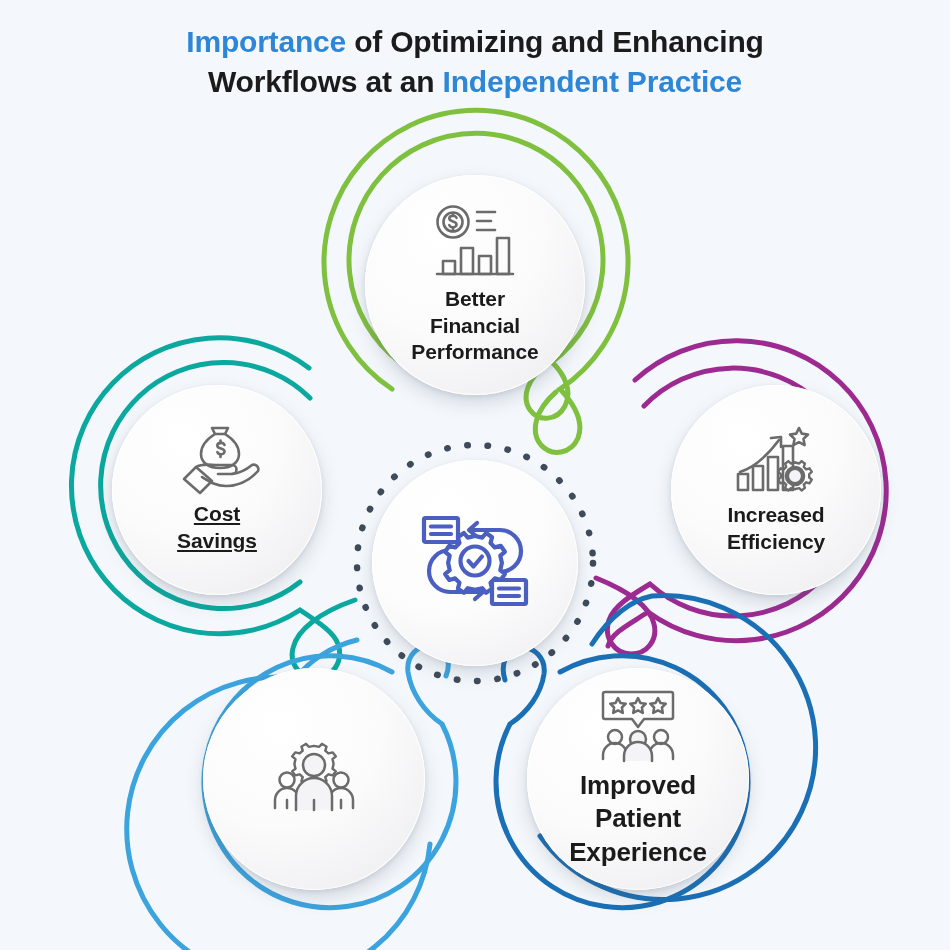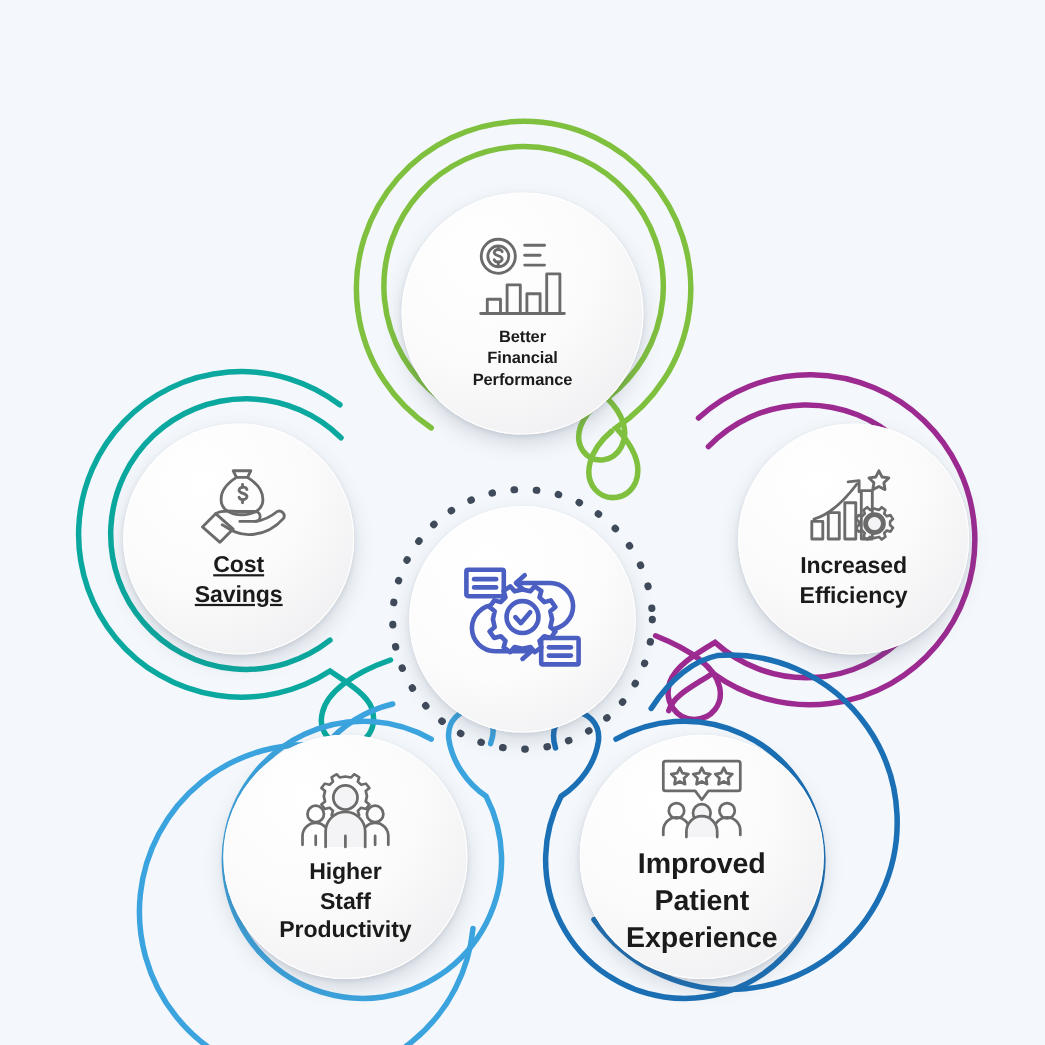--- a/index.html
+++ b/index.html
@@ -64,21 +64,21 @@
     letter-spacing:-0.1px;
   }
 
   
   #node-top     {left:365px;  top:175px;  width:220px; height:220px;}
   #node-right   {left:671px;  top:385px;  width:210px; height:210px;}
   #node-bottomright{left:527px; top:668px; width:222px; height:222px;}
   #node-bottomleft {left:203px; top:668px; width:222px; height:222px;}
   #node-left    {left:112px;  top:385px;  width:210px; height:210px;}
 
-  #node-top .label{font-size:15px;}
+  #node-top .label{font-size:21px;}
   #node-right .label{font-size:21px;}
   #node-left .label{font-size:21px;text-decoration:underline;}
   #node-bottomleft .label{font-size:21px;}
   #node-bottomright .label{font-size:26px;}
 
   
   #hub{
     position:absolute;
     left:372px;top:460px;width:206px;height:206px;
     border-radius:50%;
@@ -90,20 +90,24 @@
       0 2px 5px rgba(80,90,110,0.12),
       inset 0 0 0 1px rgba(255,255,255,0.9);
     display:flex;align-items:center;justify-content:center;
   }
 </style>
 </head>
 <body>
 
 <div id="stage">
 
+  <div class="title-wrap">
+    <div class="title-line"><span class="accent">Importance</span><span> of Optimizing and Enhancing</span></div>
+    <div class="title-line"><span>Workflows at an </span><span class="accent">Independent Practice</span></div>
+  </div>
 
   <svg id="art" viewBox="0 0 950 950">
     <defs>
       <filter id="softshadow" x="-40%" y="-40%" width="180%" height="180%">
         <feDropShadow dx="0" dy="3" stdDeviation="3.2" flood-color="#5a6478" flood-opacity="0.22"></feDropShadow>
       </filter>
     </defs>
 
     <g>
 
@@ -275,23 +279,20 @@
         <circle cx="69" cy="42" r="7.5"></circle>
         <path d="M 57 70 v -8 a 12 12 0 0 1 24 0 v 8"></path>
 
         <circle cx="42" cy="27" r="11" fill="#f4f4f6"></circle>
         <path d="M 24 72 v -14 a 18 18 0 0 1 36 0 v 14" fill="#f4f4f6"></path>
         <line x1="42" y1="62" x2="42" y2="72"></line>
         <line x1="15" y1="62" x2="15" y2="70"></line>
         <line x1="69" y1="62" x2="69" y2="70"></line>
       </svg>
     </span>
-    <span class="label">Higher
-Staff
-Productivity</span>
   </div>
 
   <div class="node" id="node-left">
     <span class="icon">
       <svg width="86" height="70" viewBox="0 0 86 70" fill="none" stroke="#6b6b6b" stroke-width="2.6" stroke-linecap="round" stroke-linejoin="round">
 
         <path d="M 38 3 h 16 l -3 6 h -10 Z"></path>
 
         <path d="M 41 9 c -8 5 -14 12 -14 20 c 0 9 8 14 19 14 c 11 0 19 -5 19 -14 c 0 -8 -6 -15 -14 -20"></path>
 

